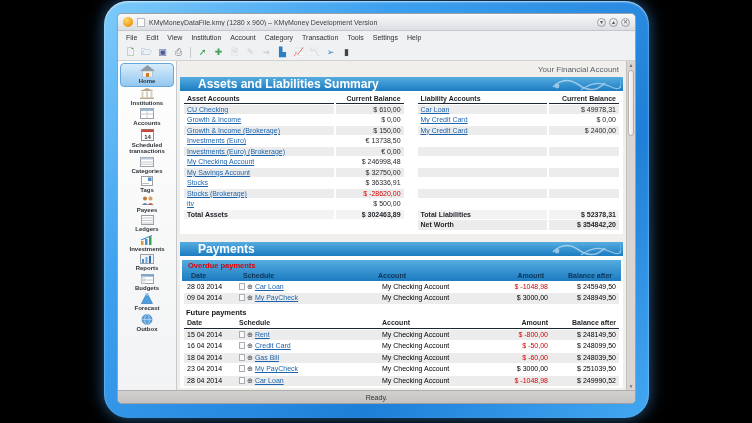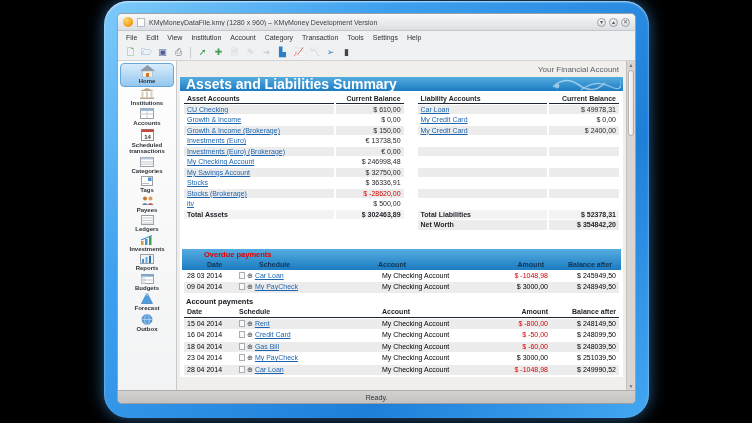--- a/index.html
+++ b/index.html
@@ -50,42 +50,42 @@
   .side-item .lbl{font-size:6px;font-weight:bold;color:#2e3338;text-align:center;line-height:6.5px;}
   .side-item.sel{background:linear-gradient(#d8ecfb,#93c7ef);border:1px solid #64a7dc;}
   .side-item svg{display:block;margin-bottom:1px;}
 
   
   .view{flex:1;min-width:0;background:#f1efec;
     background-image:radial-gradient(#e4e1dc 0.7px,transparent 0.7px);background-size:4px 4px;
     padding:2px 3px 0 3px;overflow:hidden;position:relative;}
   .page-title{text-align:right;font-size:8px;color:#5a5f66;padding:2px 4px 3px 0;}
 
-  .sect-hdr{position:relative;height:14px;display:flex;align-items:center;padding-left:6px;
-    background:linear-gradient(#55acdf,#1c7cc2);color:#fff;font-size:14px;font-weight:bold;
+  .sect-hdr{position:relative;height:14px;display:flex;align-items:center;padding-left:18px;
+    background:linear-gradient(#55acdf,#1c7cc2);color:#fff;font-size:12px;font-weight:bold;
     overflow:hidden;}
   .flourish{position:absolute;right:2px;top:0;height:14px;opacity:.5;}
 
   .tablewrap{background:#fff;padding:2px 2px 3px 2px;}
   table{border-collapse:separate;border-spacing:2px 1px;width:100%;font-size:7px;color:#1d2126;}
   td,th{padding:0 3px;height:9.5px;white-space:nowrap;overflow:hidden;}
   th{font-weight:bold;text-align:left;border-bottom:1.5px solid #1d2733;}
   th.r{text-align:right;}
   td.r{text-align:right;}
   td.gap,th.gap{padding:0;width:10px;border:none;}
   tr.stripe td:not(.gap){background:#ececec;}
   a.lnk{color:#1c64ae;text-decoration:underline;cursor:pointer;}
   td.neg, .neg{color:#d40000 !important;}
   tr.total td{font-weight:bold;background:#f3f3f3;}
   tr.total td.gap{background:transparent;}
   tr.networth td{font-weight:bold;}
   tr.networth td.fill{background:#ececec;}
 
   
-  .pay-sub{background:linear-gradient(#55acdf,#1c7cc2);padding:1px 6px 0 22px;margin-top:13px;}
+  .pay-sub{background:linear-gradient(#55acdf,#1c7cc2);padding:1px 6px 0 6px;margin-top:2px;}
   .pay-sub .sub-title{font-size:7.5px;font-weight:bold;color:#e20000;line-height:10px;}
   .pay-cols{display:flex;font-size:7px;font-weight:bold;color:#0d3356;line-height:10px;}
   .future-title{font-size:7.5px;font-weight:bold;color:#15191d;padding:4px 4px 1px 4px;}
   .pay-cols-w{display:flex;font-size:7px;font-weight:bold;color:#1d2126;line-height:10px;
     border-bottom:1.5px solid #1d2733;margin:0 2px;}
   .c-date{flex:0 0 52px;padding:0 3px;}
   .c-sch{flex:1;padding:0 3px;}
   .c-acct{flex:0 0 110px;padding:0 3px;}
   .c-amt{flex:0 0 62px;padding:0 3px;text-align:right;}
   .c-bal{flex:0 0 68px;padding:0 3px;text-align:right;}
@@ -377,20 +377,28 @@
             <td></td>
                     <td></td>
                     <td class="gap"></td>
             <td class="fill">Net Worth</td>
             <td class="r fill amt">$ 354842,20</td>
           </tr>
         </tbody>
               </table>
       </div>
 
+      <div class="sect-hdr" style="margin-top:8px;">
+        <span>Payments</span>
+        <svg class="flourish" width="70" height="14" viewBox="0 0 70 14">
+                <path d="M2 10 Q14 -2 28 8 T54 6" stroke="#fff" fill="none" stroke-width="1.6"></path>
+                <path d="M30 13 Q44 2 58 9 T70 4" stroke="#fff" fill="none" stroke-width="1.2"></path>
+                <circle cx="6" cy="9" r="2.4" fill="#fff"></circle>
+              </svg>
+      </div>
       <div style="background:#fff;padding:2px;">
         <div class="pay-sub">
           <div class="sub-title">Overdue payments</div>
           <div class="pay-cols">
             <div class="c-date">Date</div>
             <div class="c-sch">Schedule</div>
             <div class="c-acct">Account</div>
             <div class="c-amt">Amount</div>
             <div class="c-bal">Balance after</div>
           </div>
@@ -404,21 +412,21 @@
           <div class="c-bal">$ 245949,50</div>
         </div>
         <div class="prow stripe">
           <div class="c-date">09 04 2014</div>
           <div class="c-sch"><span class="sch-ic1"></span><span class="sch-ic2">⊕</span><a class="lnk">My PayCheck</a></div>
           <div class="c-acct">My Checking Account</div>
           <div class="c-amt amt">$ 3000,00</div>
           <div class="c-bal">$ 248949,50</div>
         </div>
 
-        <div class="future-title">Account payments</div>
+        <div class="future-title">Future payments</div>
         <div class="pay-cols-w">
           <div class="c-date">Date</div>
           <div class="c-sch">Schedule</div>
           <div class="c-acct">Account</div>
           <div class="c-amt">Amount</div>
           <div class="c-bal">Balance after</div>
         </div>
 
         <div class="prow stripe">
           <div class="c-date">15 04 2014</div>

